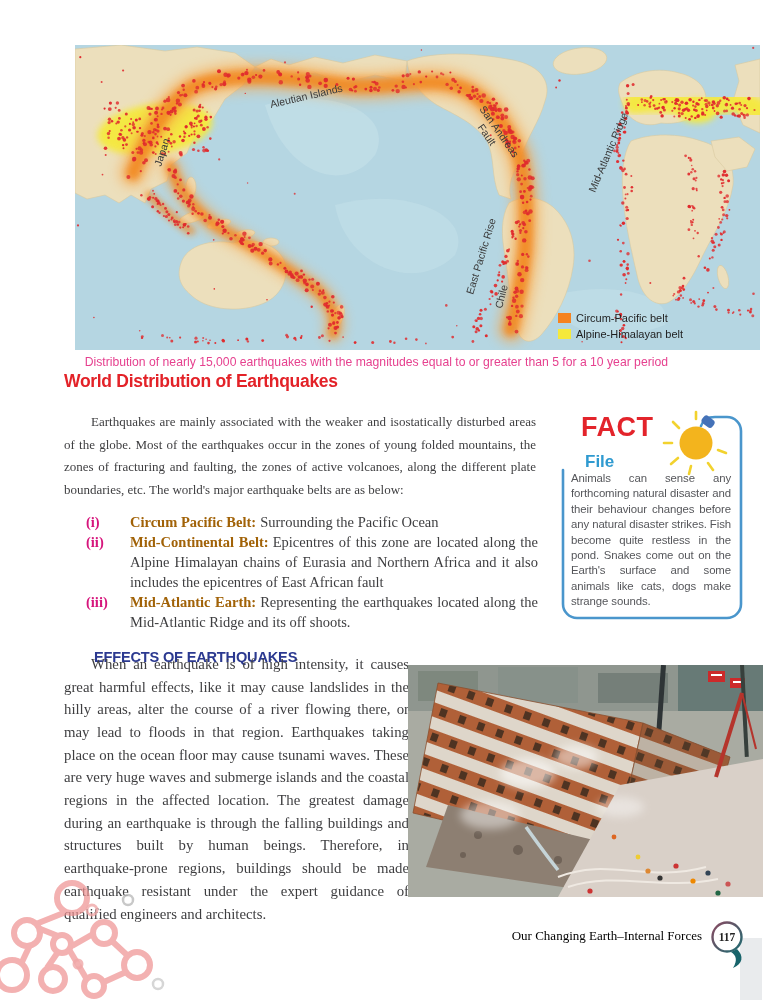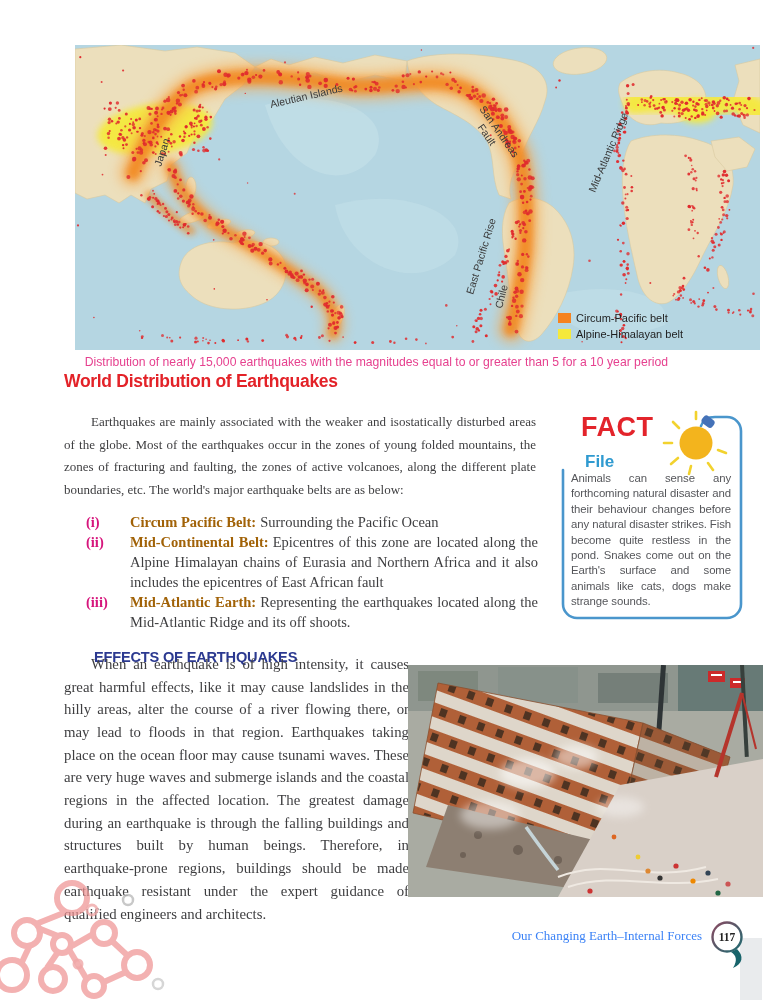--- a/index.html
+++ b/index.html
@@ -36,21 +36,21 @@
   .fact-sub{position:absolute;left:24px;top:44px;font-family:"Liberation Sans",sans-serif;
         font-weight:700;font-size:17px;color:#2f9ad0;}
   .fact-body{position:absolute;left:10px;top:63px;width:160px;
         font-family:"Liberation Sans",sans-serif;font-size:11.4px;line-height:15.4px;
         letter-spacing:-0.1px;color:#55565a;text-align:justify;}
 
   
   .photo{left:408px;top:665px;width:355px;height:232px;}
 
   
-  .footer-text{left:400px;top:928px;width:302px;text-align:right;font-size:13px;color:#3b82f6;}
+  .footer-text{left:400px;top:928px;width:302px;text-align:right;font-size:13px;color:#000000;}
   .page-badge{left:706px;top:917px;width:48px;height:54px;}
   .edge-strip{left:740px;top:938px;width:22px;height:62px;background:#e9ebed;}
 
   .bubbles{left:0;top:872px;width:190px;height:128px;}
 </style>
 </head>
 <body>
 
 <div class="page">
 

